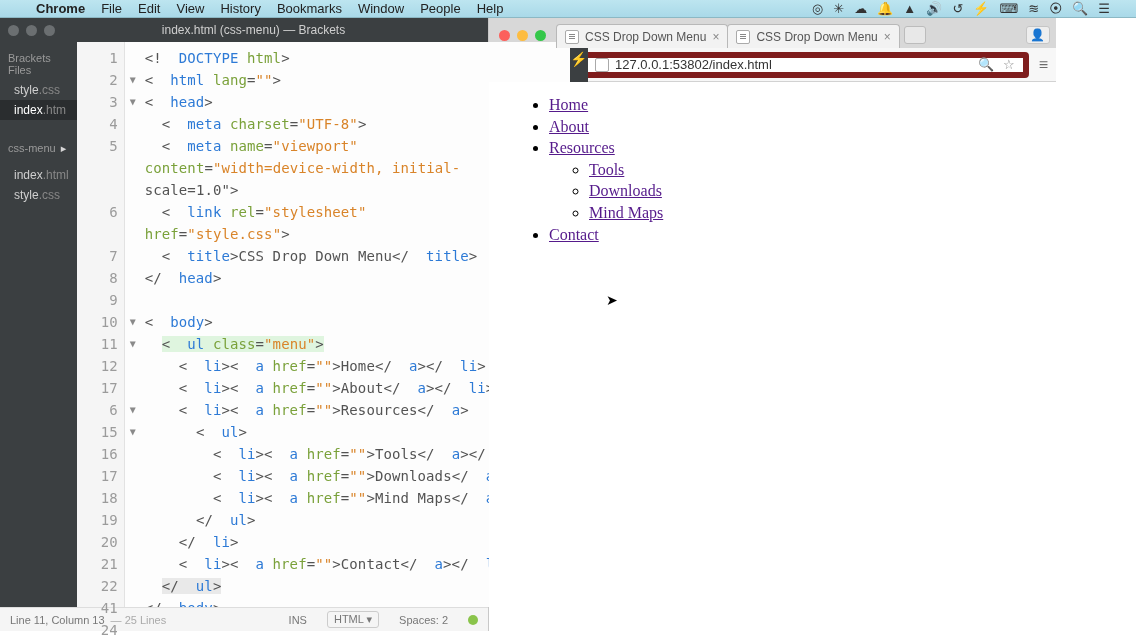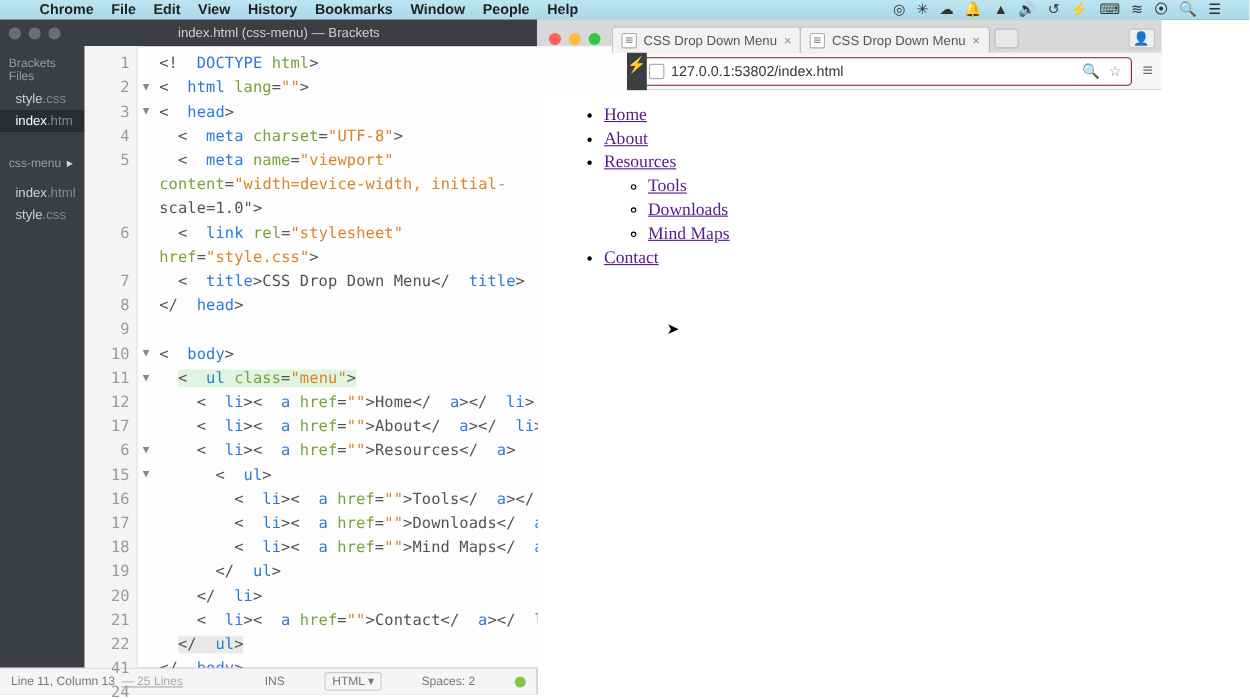--- a/index.html
+++ b/index.html
@@ -8,32 +8,32 @@
   
   .mac-menubar {
     height: 18px;
     background: linear-gradient(#bde5f0, #a9d9e8);
     display: flex; align-items: center;
     font-size: 13px; color: #222;
     padding: 0 26px;
     border-bottom: 1px solid #8cb8c4;
   }
   .mac-menubar .apple { font-size: 14px; margin-right: 10px; }
-  .mac-menubar .menu-item { margin-right: 16px; font-weight: bold; }
+  .mac-menubar .menu-item { margin-right: 16px; }
   .mac-menubar .menu-item.bold { font-weight: 700; }
   .mac-menubar .right-icons { margin-left: auto; display: flex; gap: 10px; align-items: center; font-size: 13px; color:#333; }
   .mac-menubar .right-icons span { display:inline-block; }
 
   
   .workspace { display: flex; height: calc(635px - 22px); }
 
   
   .brackets {
     width: 488px; display: flex; flex-direction: column;
-    background: #a21caf;
+    background: #c4b5fd;
     position: relative;
   }
   .brackets-titlebar {
     height: 24px; background: #3b3f41;
     display: flex; align-items: center;
     padding: 0 8px;
     color: #cfcfcf; font-size: 12px;
   }
   .brackets-titlebar .traffic { display: flex; gap: 7px; margin-right: 12px; }
   .brackets-titlebar .dot { width: 11px; height: 11px; border-radius: 50%; background:#6b6f71; }
@@ -83,22 +83,22 @@
   }
   .right-rail .ricon { width:18px; height:18px; display:flex; align-items:center; justify-content:center; color:#c7c7c7; font-size:12px;}
   .right-rail .bolt { color:#f3b33a; font-size:14px; }
 
   .brackets-status {
     height:24px; background:#f5f5f5; border-top:1px solid #ddd;
     display:flex; align-items:center; font-size:11px; color:#777;
     padding: 0 10px;
   }
   .brackets-status .left { }
-  .brackets-status .lines { color:#aaa; margin-left:6px;text-decoration:underline; }
-  .brackets-status .right { margin-left:auto; display:flex; gap:36px; align-items:center; }
+  .brackets-status .lines { color:#aaa; margin-left:6px; }
+  .brackets-status .right { margin-left:auto; display:flex; gap:20px; align-items:center; }
   .brackets-status .badge { border:1px solid #ccc; border-radius:3px; padding:1px 6px; }
   .brackets-status .green-dot { width:10px; height:10px; border-radius:50%; background:#8ac44b; display:inline-block; }
 
   
   .chrome {
     width: 568px; background:#fff; display:flex; flex-direction:column;
     border-left:1px solid #c8c8c8;
   }
   .chrome-tabs {
     height:30px; background:#d8d8d8; display:flex; align-items:flex-end;
@@ -122,21 +122,21 @@
   .tab + .tab { margin-left:-1px; }
   .chrome .newtab { width:22px; height:18px; background:#e8e8e8; border:1px solid #bcbcbc; border-radius:3px; margin:0 0 4px 4px; }
   .chrome .acct { width:24px; height:18px; background:#eee; border:1px solid #c5c5c5; border-radius:3px; margin:0 0 4px auto; display:flex; align-items:center; justify-content:center; color:#888; font-size:12px;}
   .chrome-toolbar {
     height:34px; background:#f7f7f7; border-bottom:1px solid #d2d2d2;
     display:flex; align-items:center; padding:0 8px; gap:10px;
     color:#6b6b6b; font-size:14px;
   }
   .chrome-toolbar .navbtn { width:18px; text-align:center; }
   .addr {
-    flex:1; height:26px; background:#fff; border:1px solid #7f1d1d; border-radius:4px;
+    flex:1; height:26px; background:#fff; border:6px solid #7f1d1d; border-radius:4px;
     display:flex; align-items:center; padding:0 8px; gap:6px; font-size:13px; color:#333;
   }
   .addr .page-ico { width:14px; height:14px; border:1px solid #aaa; border-radius:2px; background:#fff; }
   .addr .right { margin-left:auto; display:flex; gap:8px; color:#888; }
   .burger { font-size:16px; color:#6b6b6b; }
 
   .page {
     flex:1; background:#fff; padding: 12px 20px;
     font: 16px/1.35 "Times New Roman", serif; color:#000;
   }

